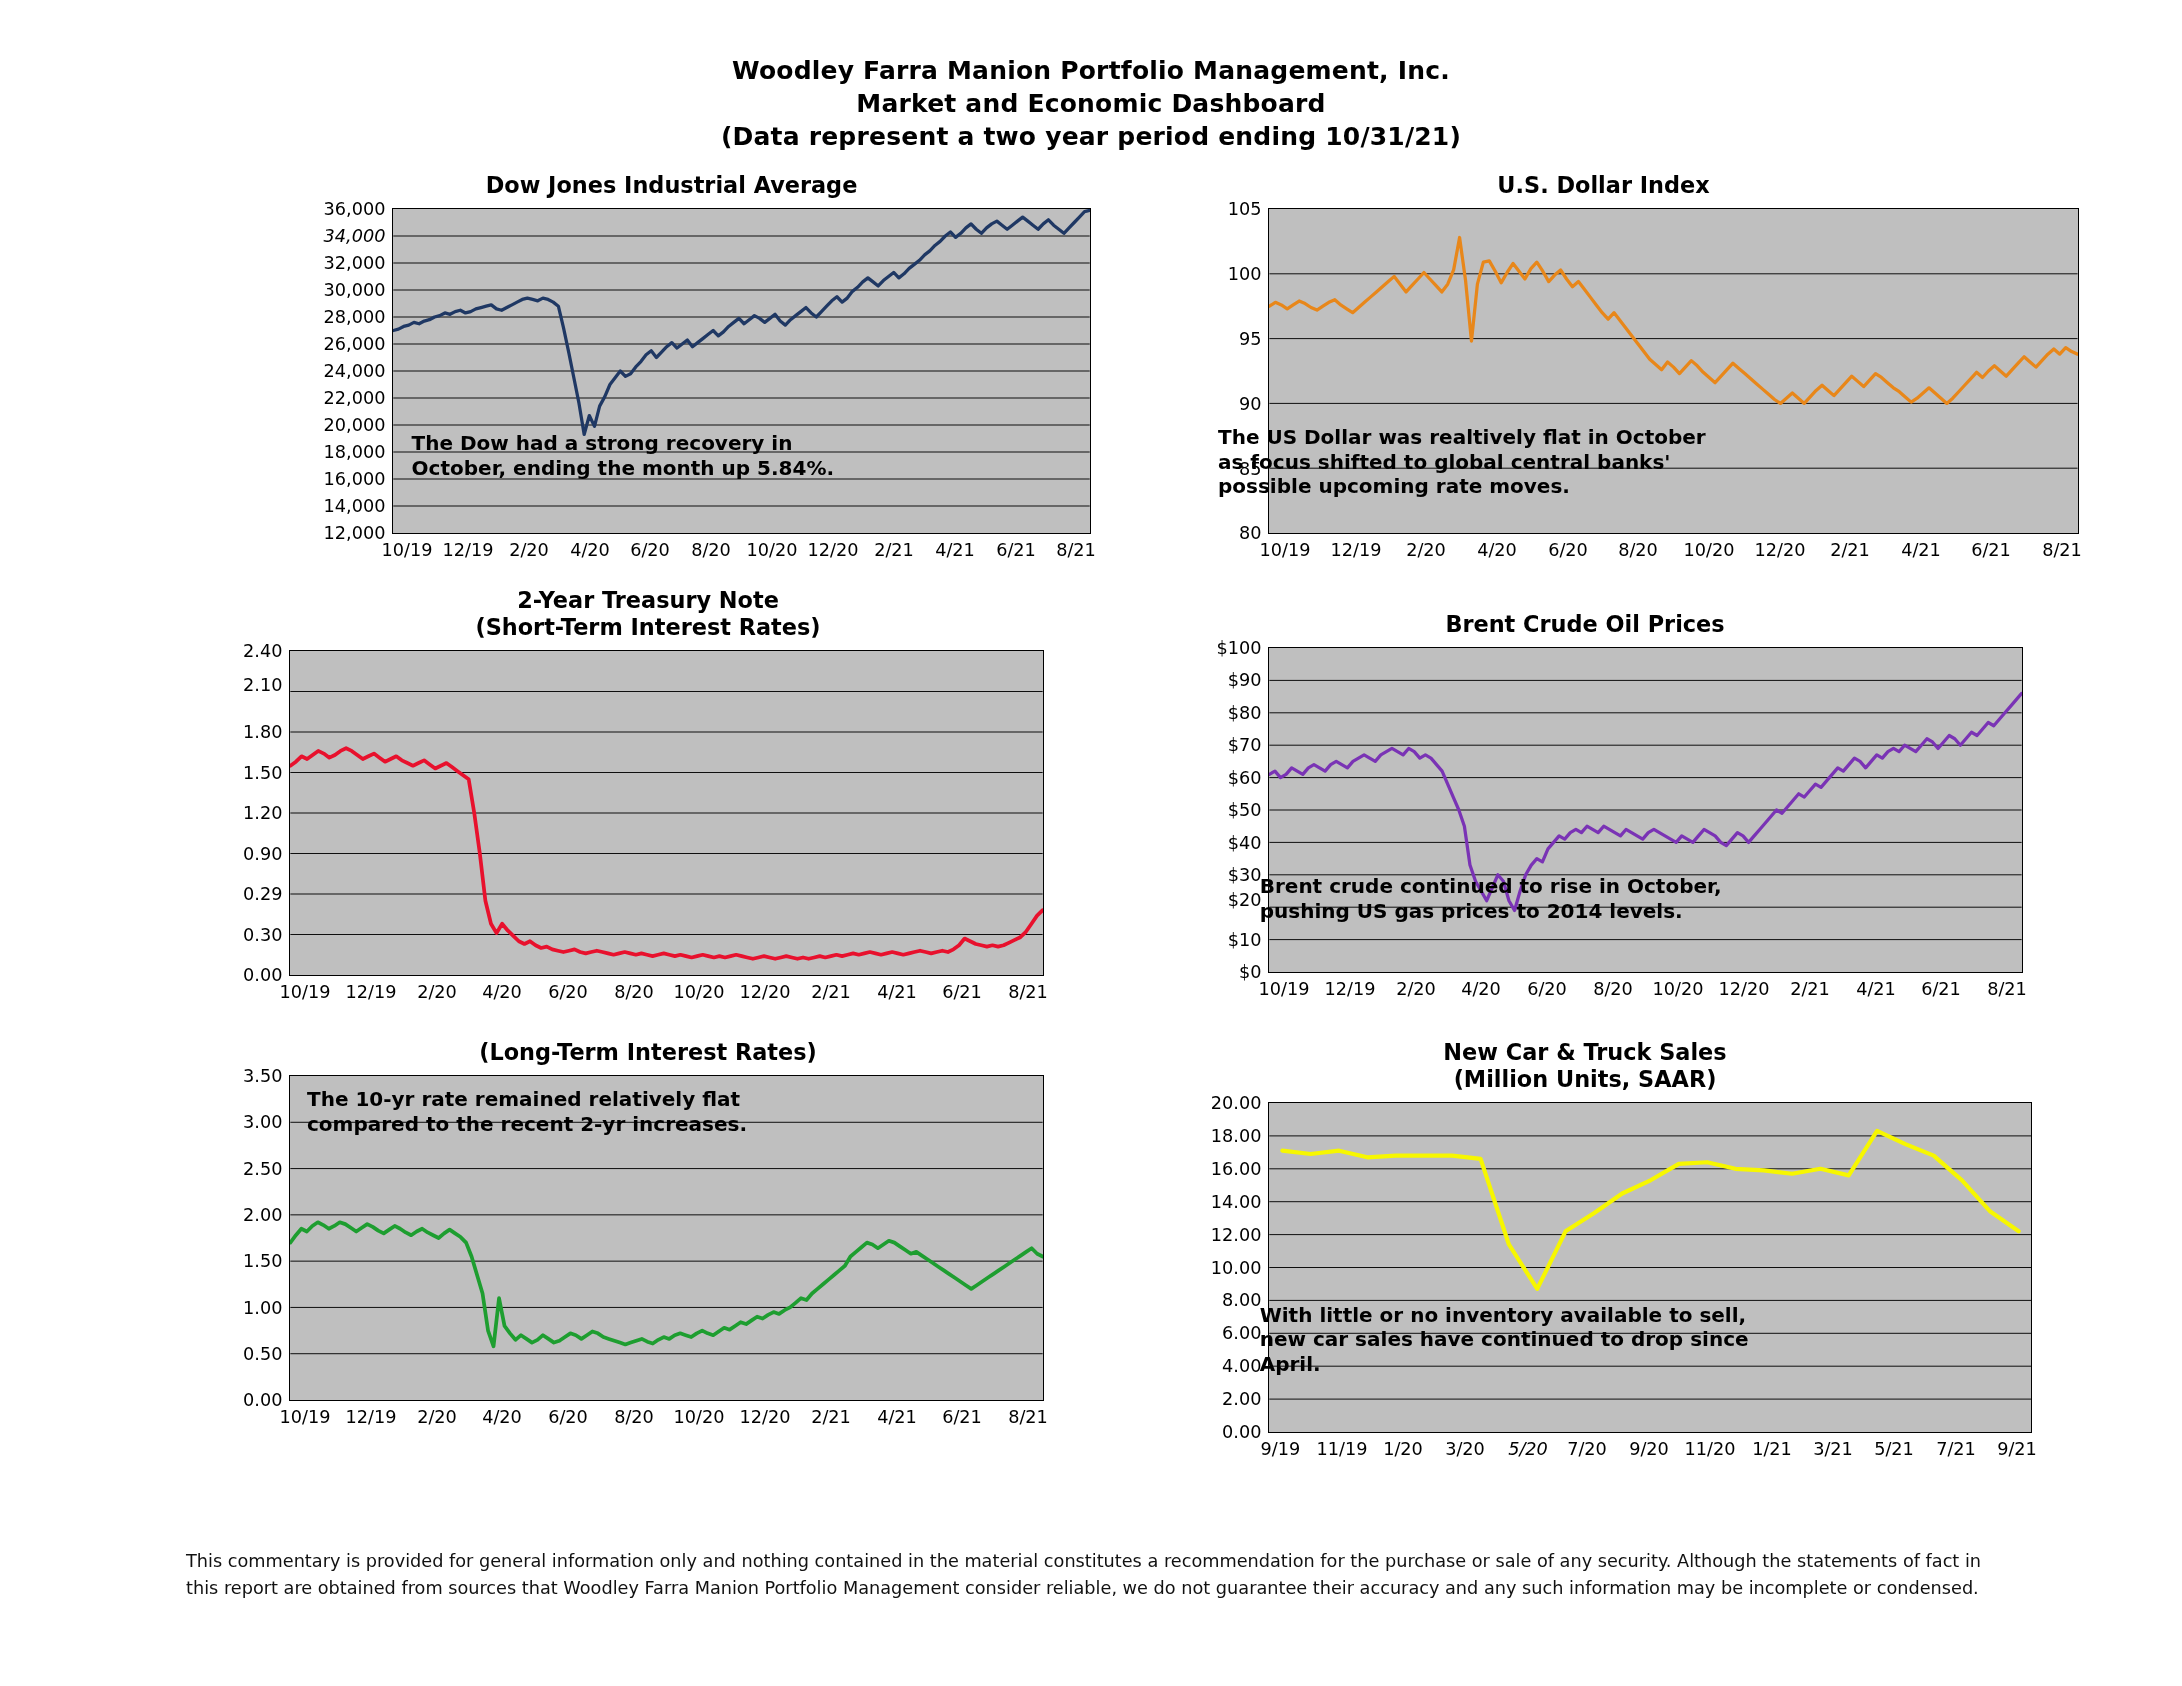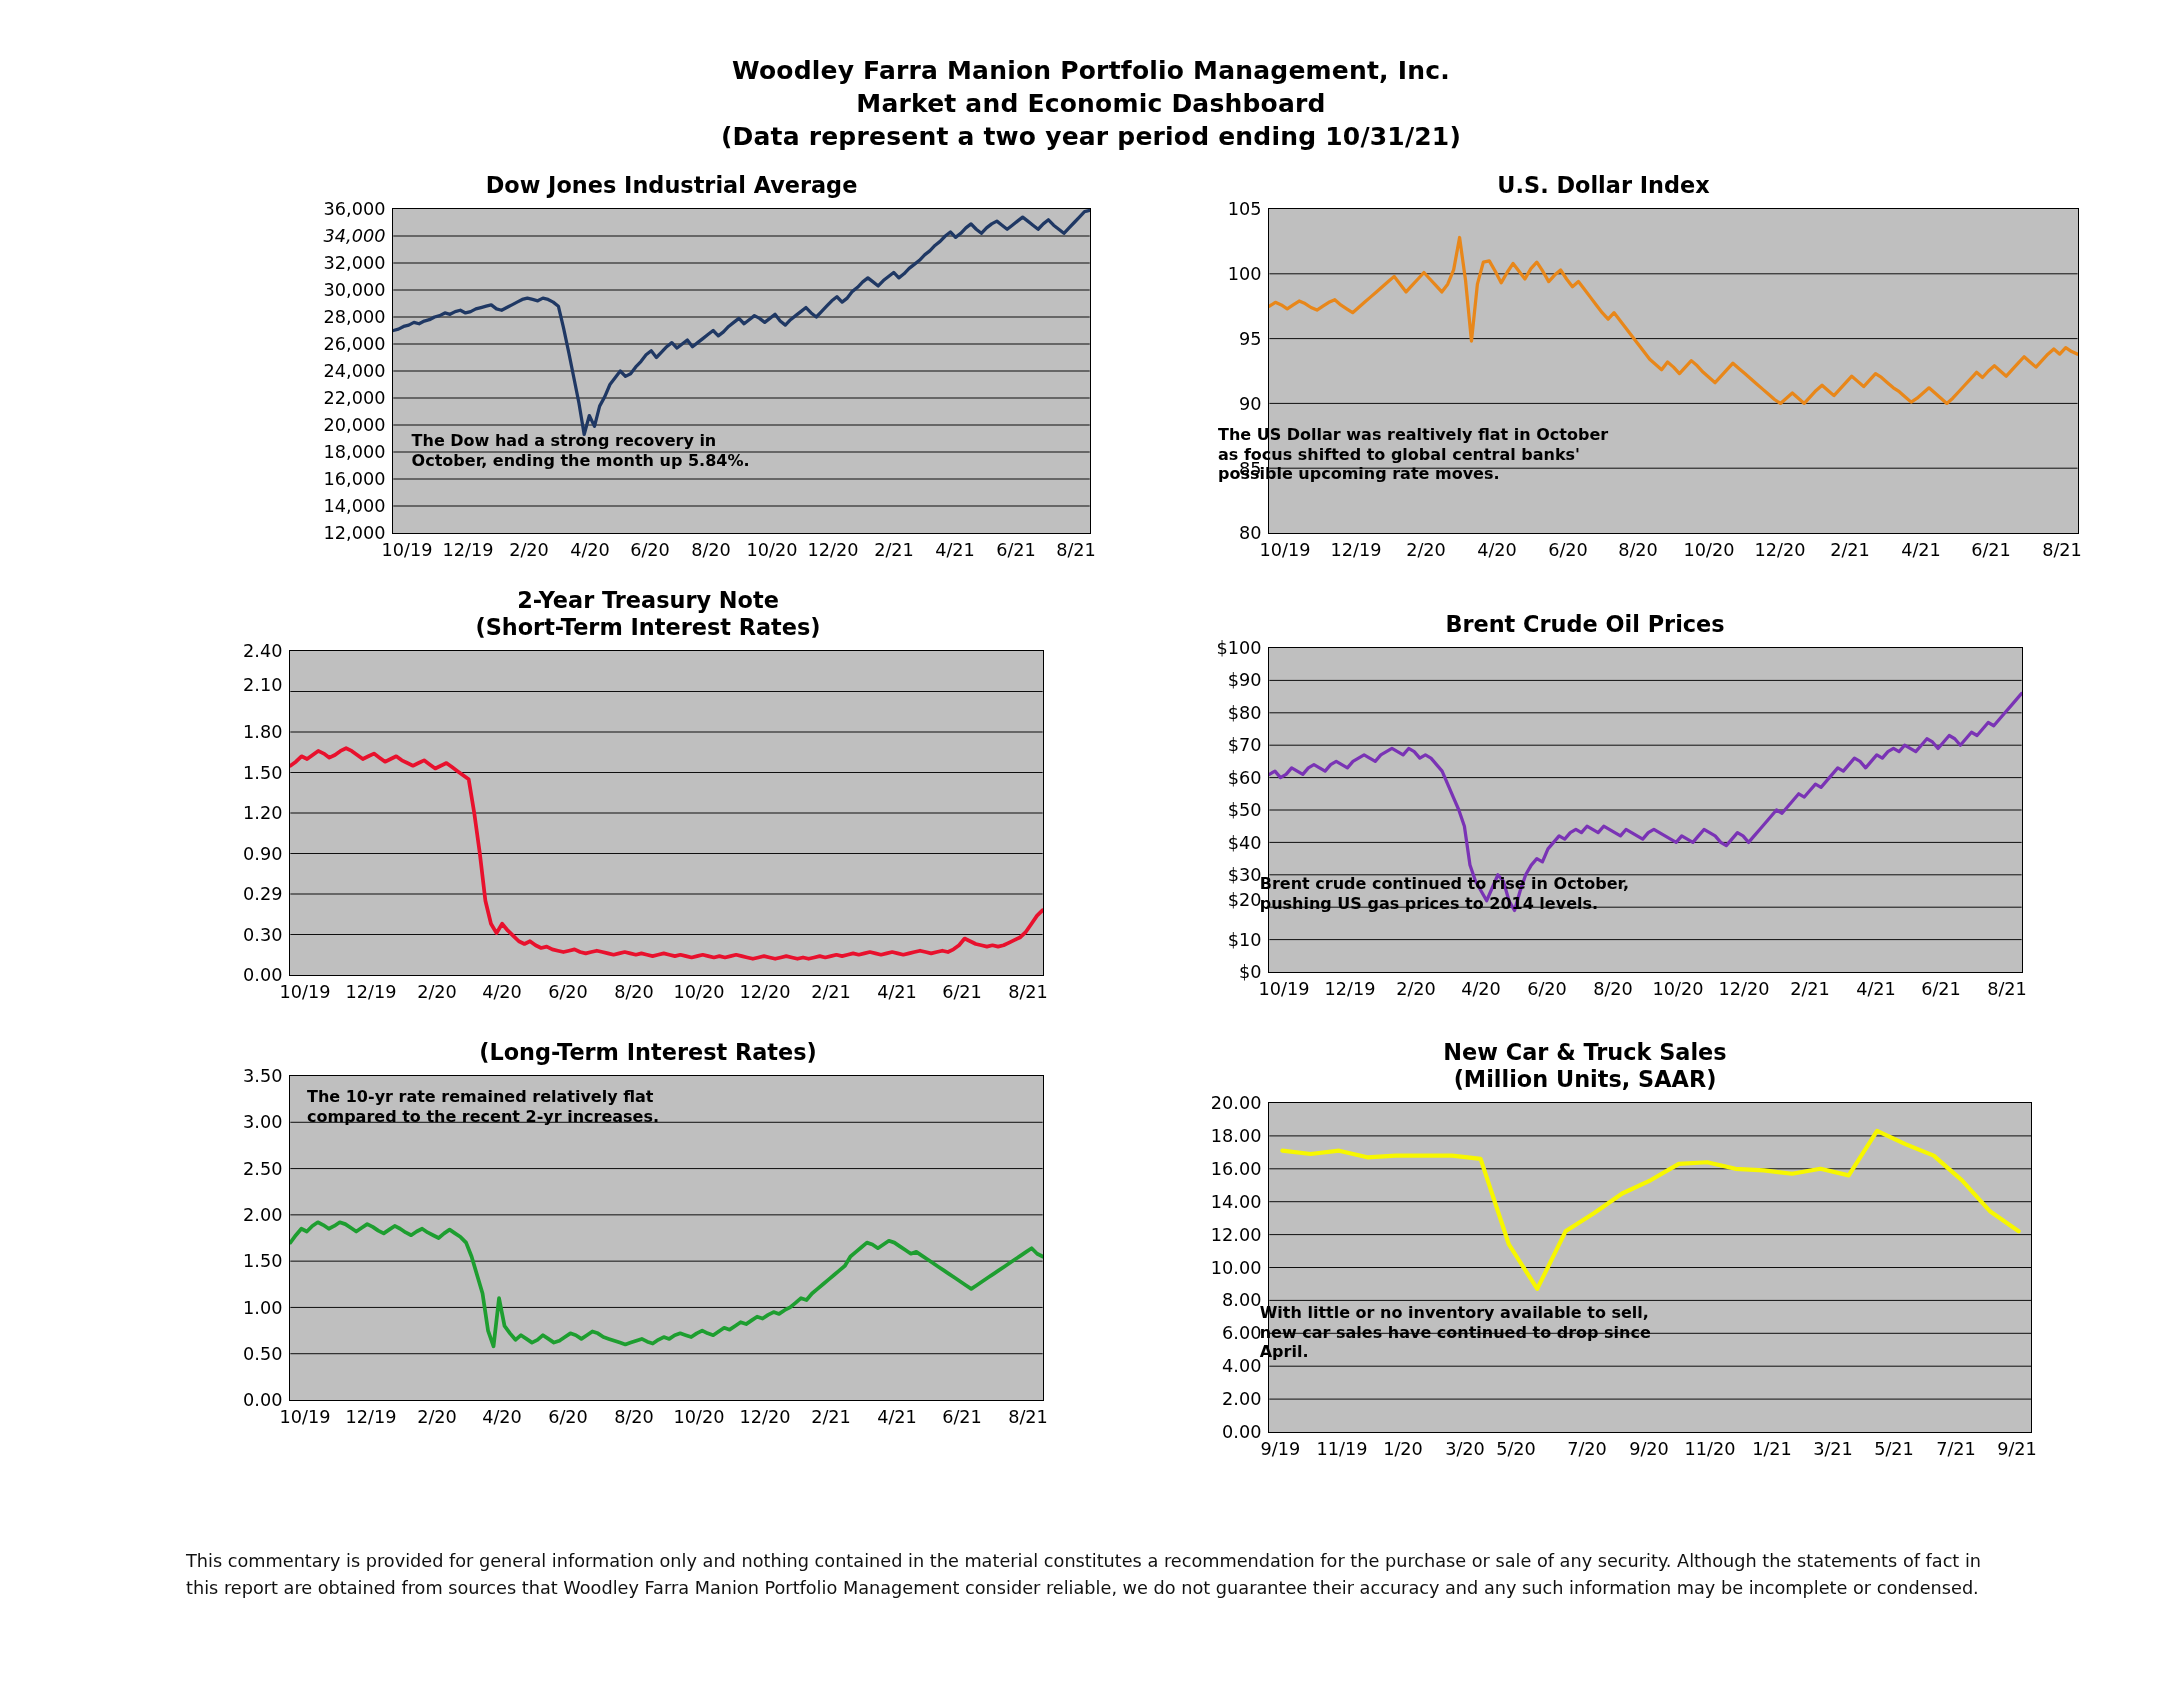--- a/index.html
+++ b/index.html
@@ -7,21 +7,21 @@
   .page{position:relative;width:2182px;height:1686px;}
   .hdr{text-align:center;font-weight:bold;font-size:25px;line-height:1.32;padding-top:54px;}
   .hdr div{letter-spacing:0.2px;}
   .panel{position:absolute;}
   .ptitle{text-align:center;font-weight:bold;font-size:22.4px;line-height:1.2;}
   .plotwrap{position:relative;}
   .plot{position:relative;background:#bfbfbf;border:0.9px solid #000;box-sizing:border-box;}
   .plot svg{position:absolute;left:0;top:0;}
   .ylab{position:absolute;right:100%;padding-right:7.5px;transform:translateY(-50%);font-size:17.7px;white-space:nowrap;text-align:right;}
   .xlab{position:absolute;top:100%;margin-top:6.5px;transform:translateX(-50%);font-size:17.7px;white-space:nowrap;}
-  .note{position:absolute;font-weight:bold;font-size:16px;line-height:1.22;white-space:pre-line;}
+  .note{position:absolute;font-weight:bold;font-size:20px;line-height:1.22;white-space:pre-line;}
   .disclaimer{position:absolute;left:186px;top:1548px;width:1809px;font-size:17.7px;line-height:1.5;color:#111;}
 </style>
 </head>
 <body>
 
 <div class="page">
 
   <div class="hdr">
     <div>Woodley Farra Manion Portfolio Management, Inc.</div>
     <div>Market and Economic Dashboard</div>
@@ -268,21 +268,21 @@
           <div class="ylab" style="top: 165px;">10.00</div>
           <div class="ylab" style="top: 132px;">12.00</div>
           <div class="ylab" style="top: 99px;">14.00</div>
           <div class="ylab" style="top: 66px;">16.00</div>
           <div class="ylab" style="top: 33px;">18.00</div>
           <div class="ylab" style="top: 0px;">20.00</div>
           <div class="xlab" style="left: 11.4px;">9/19</div>
           <div class="xlab" style="left: 73px;">11/19</div>
           <div class="xlab" style="left: 134px;">1/20</div>
           <div class="xlab" style="left: 196px;">3/20</div>
-          <div class="xlab" style="left: 247px;">5/20</div>
+          <div class="xlab" style="left: 259px; font-style: italic;">5/20</div>
           <div class="xlab" style="left: 318px;">7/20</div>
           <div class="xlab" style="left: 380px;">9/20</div>
           <div class="xlab" style="left: 441px;">11/20</div>
           <div class="xlab" style="left: 503px;">1/21</div>
           <div class="xlab" style="left: 564px;">3/21</div>
           <div class="xlab" style="left: 625px;">5/21</div>
           <div class="xlab" style="left: 687px;">7/21</div>
           <div class="xlab" style="left: 748px;">9/21</div>
           <div class="note" style="left: -9.3px; top: 200px;">With little or no inventory available to sell,
 new car sales have continued to drop since

